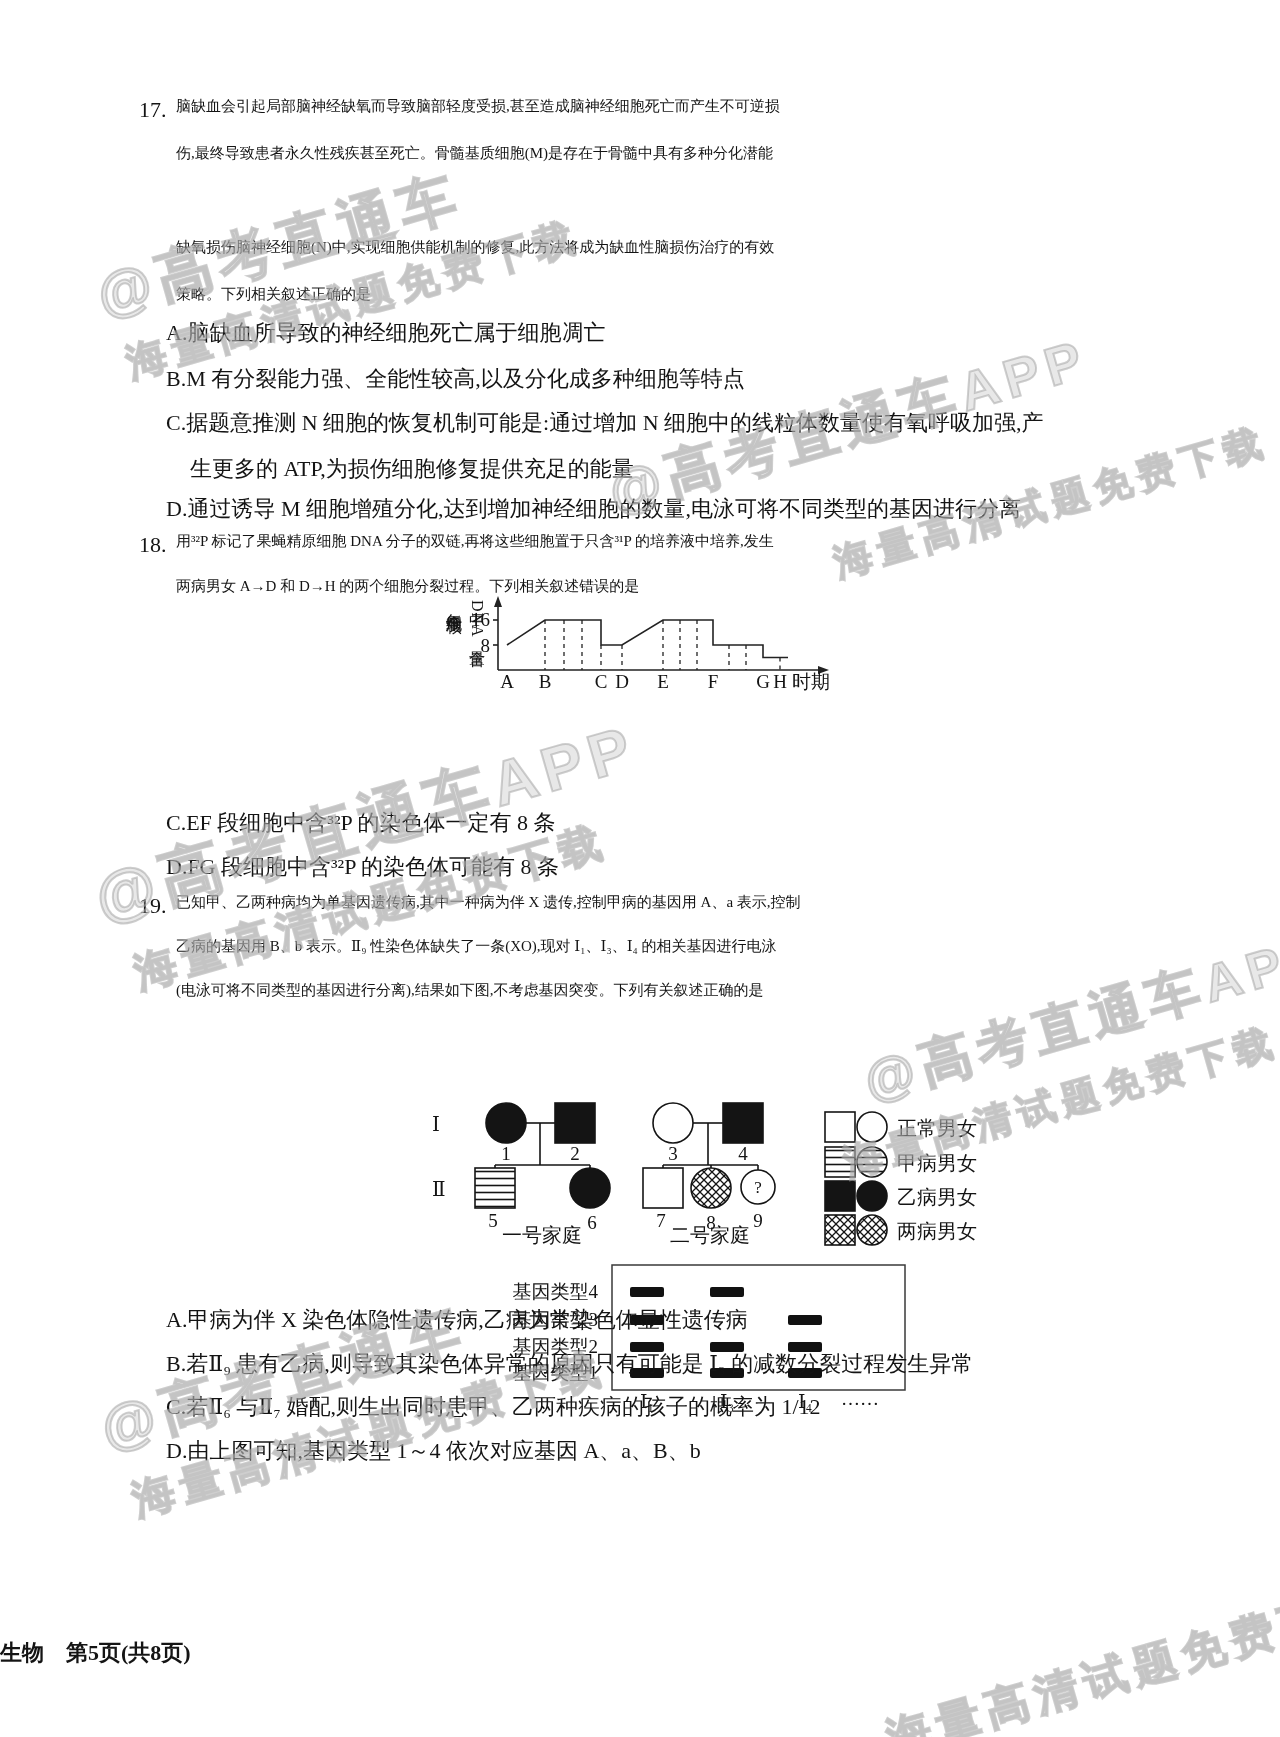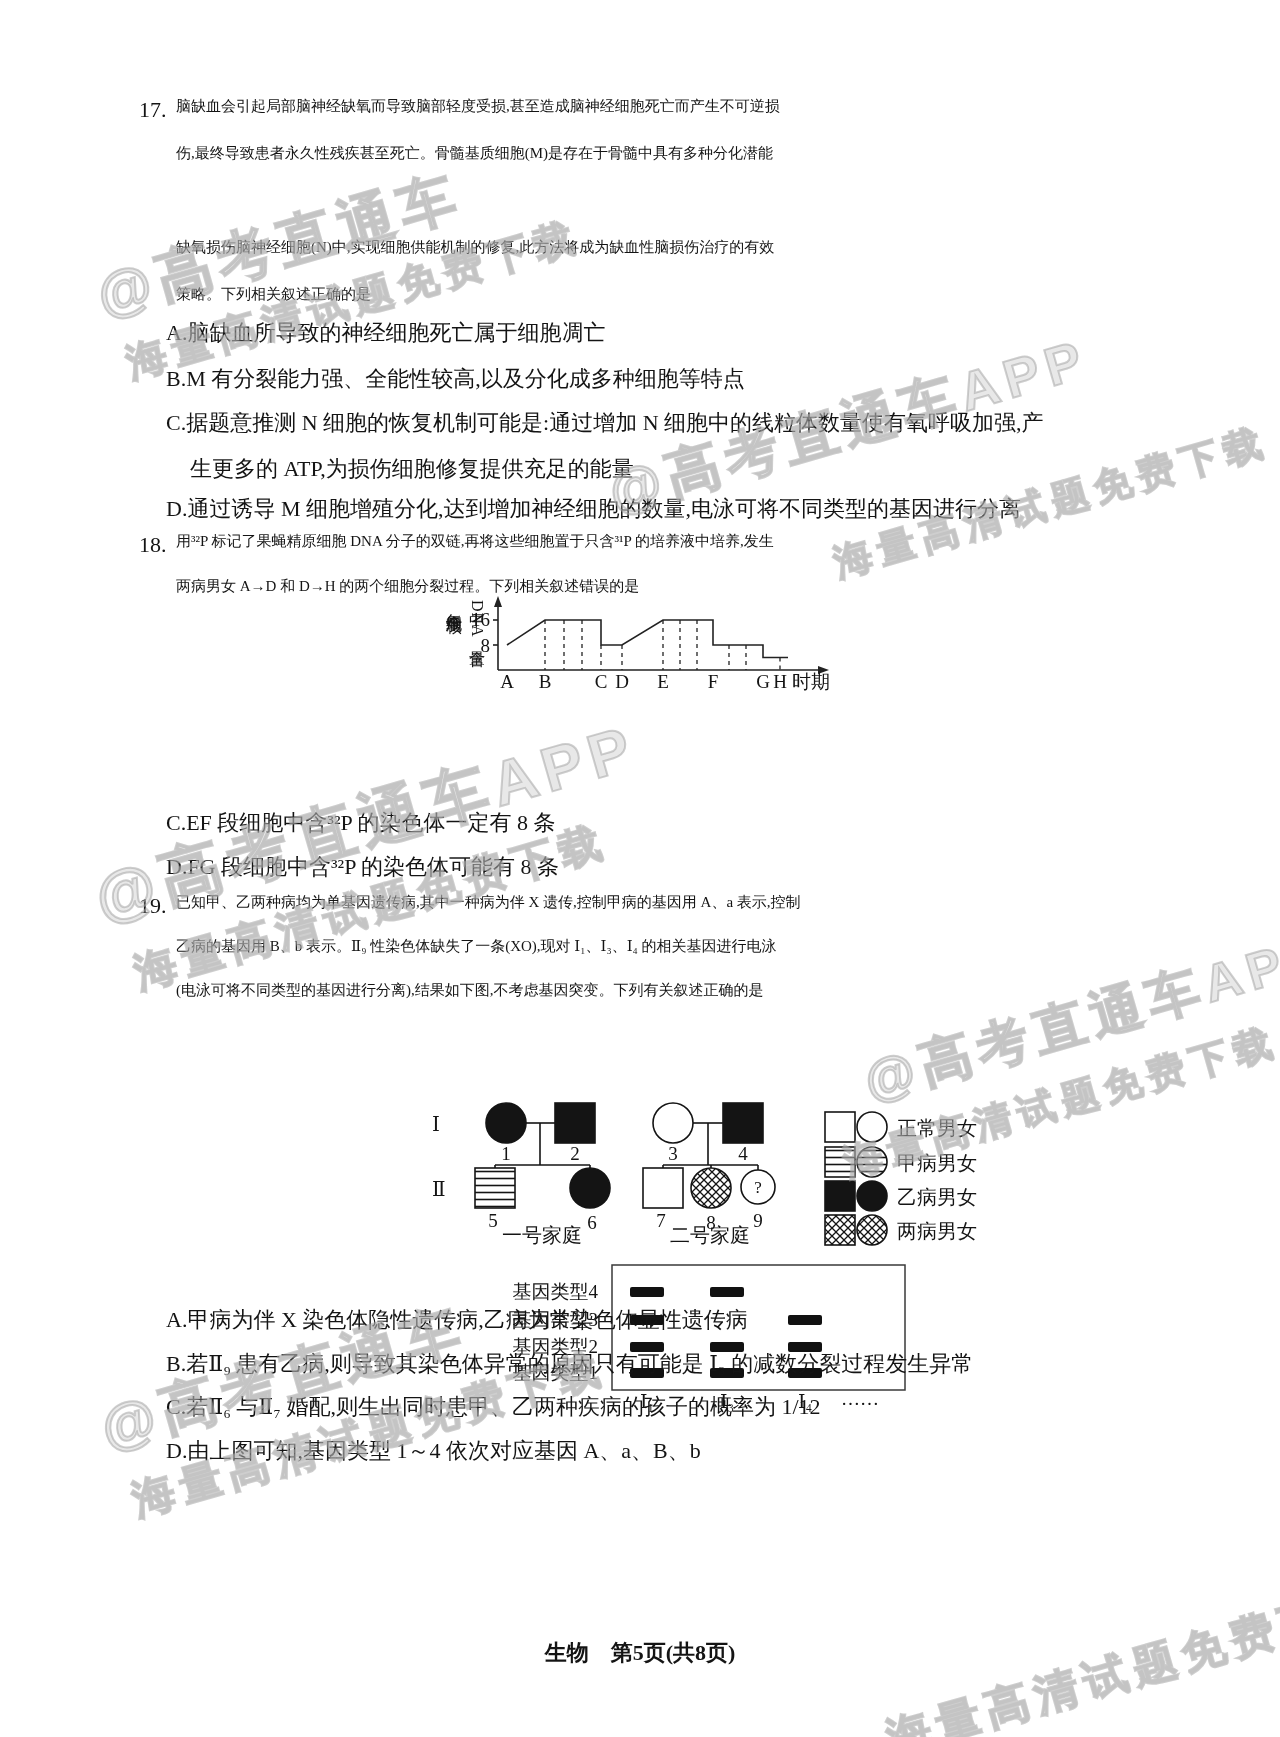--- a/index.html
+++ b/index.html
@@ -188,21 +188,21 @@
       <rect x="348" y="113" width="34" height="10" rx="2" fill="#111"></rect>
       <text x="365" y="153" class="gelcol" text-anchor="middle">Ⅰ₄</text>
       <text x="420" y="150" class="gelcol" text-anchor="middle">……</text>
     </svg>
 
   <div class="abs opt" style="left:166px;top:1305px">A.甲病为伴 X 染色体隐性遗传病,乙病为常染色体显性遗传病</div>
   <div class="abs opt" style="left:166px;top:1349px">B.若Ⅱ₉ 患有乙病,则导致其染色体异常的原因只有可能是 Ⅰ₃ 的减数分裂过程发生异常</div>
   <div class="abs opt" style="left:166px;top:1392px">C.若Ⅱ₆ 与Ⅱ₇ 婚配,则生出同时患甲、乙两种疾病的孩子的概率为 1/12</div>
   <div class="abs opt" style="left:166px;top:1436px">D.由上图可知,基因类型 1～4 依次对应基因 A、a、B、b</div>
 
-  <div class="abs footer" style="left:0;top:1638px;width:1280px;text-align:center;white-space:nowrap">生物　第5页(共8页)</div>
+  <div class="abs footer" style="left:0;top:1638px;width:1280px;white-space:nowrap">生物　第5页(共8页)</div>
 
   <div class="wm" style="left:88px;top:262px;font-size:56px">@高考直通车</div>
   <div class="wm" style="left:120px;top:338px;font-size:40px">海量高清试题免费下载</div>
   <div class="wm" style="left:600px;top:460px;font-size:54px">@高考直通车APP</div>
   <div class="wm" style="left:828px;top:540px;font-size:38px">海量高清试题免费下载</div>
   <div class="wm" style="left:85px;top:860px;font-size:62px">@高考直通车APP</div>
   <div class="wm" style="left:128px;top:948px;font-size:42px">海量高清试题免费下载</div>
   <div class="wm" style="left:856px;top:1050px;font-size:52px">@高考直通车APP</div>
   <div class="wm" style="left:838px;top:1140px;font-size:38px">海量高清试题免费下载</div>
   <div class="wm" style="left:92px;top:1395px;font-size:56px">@高考直通车</div>

